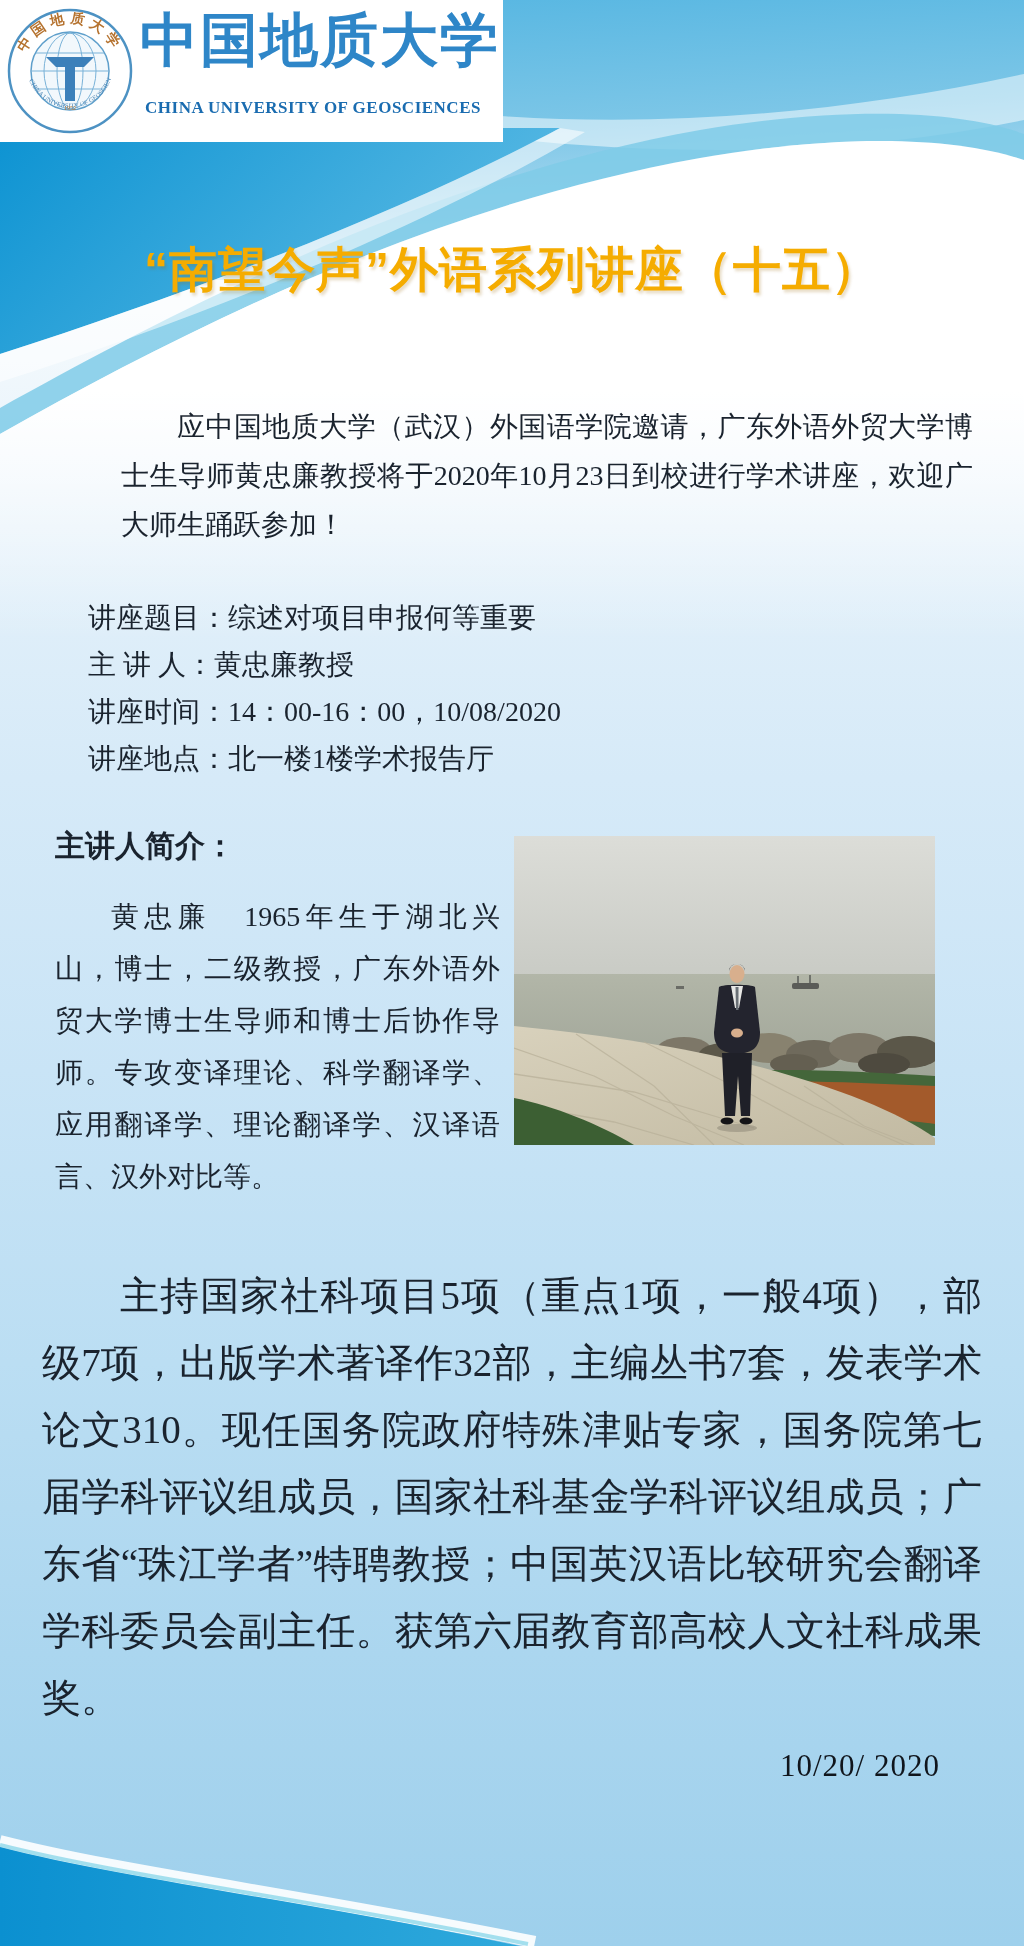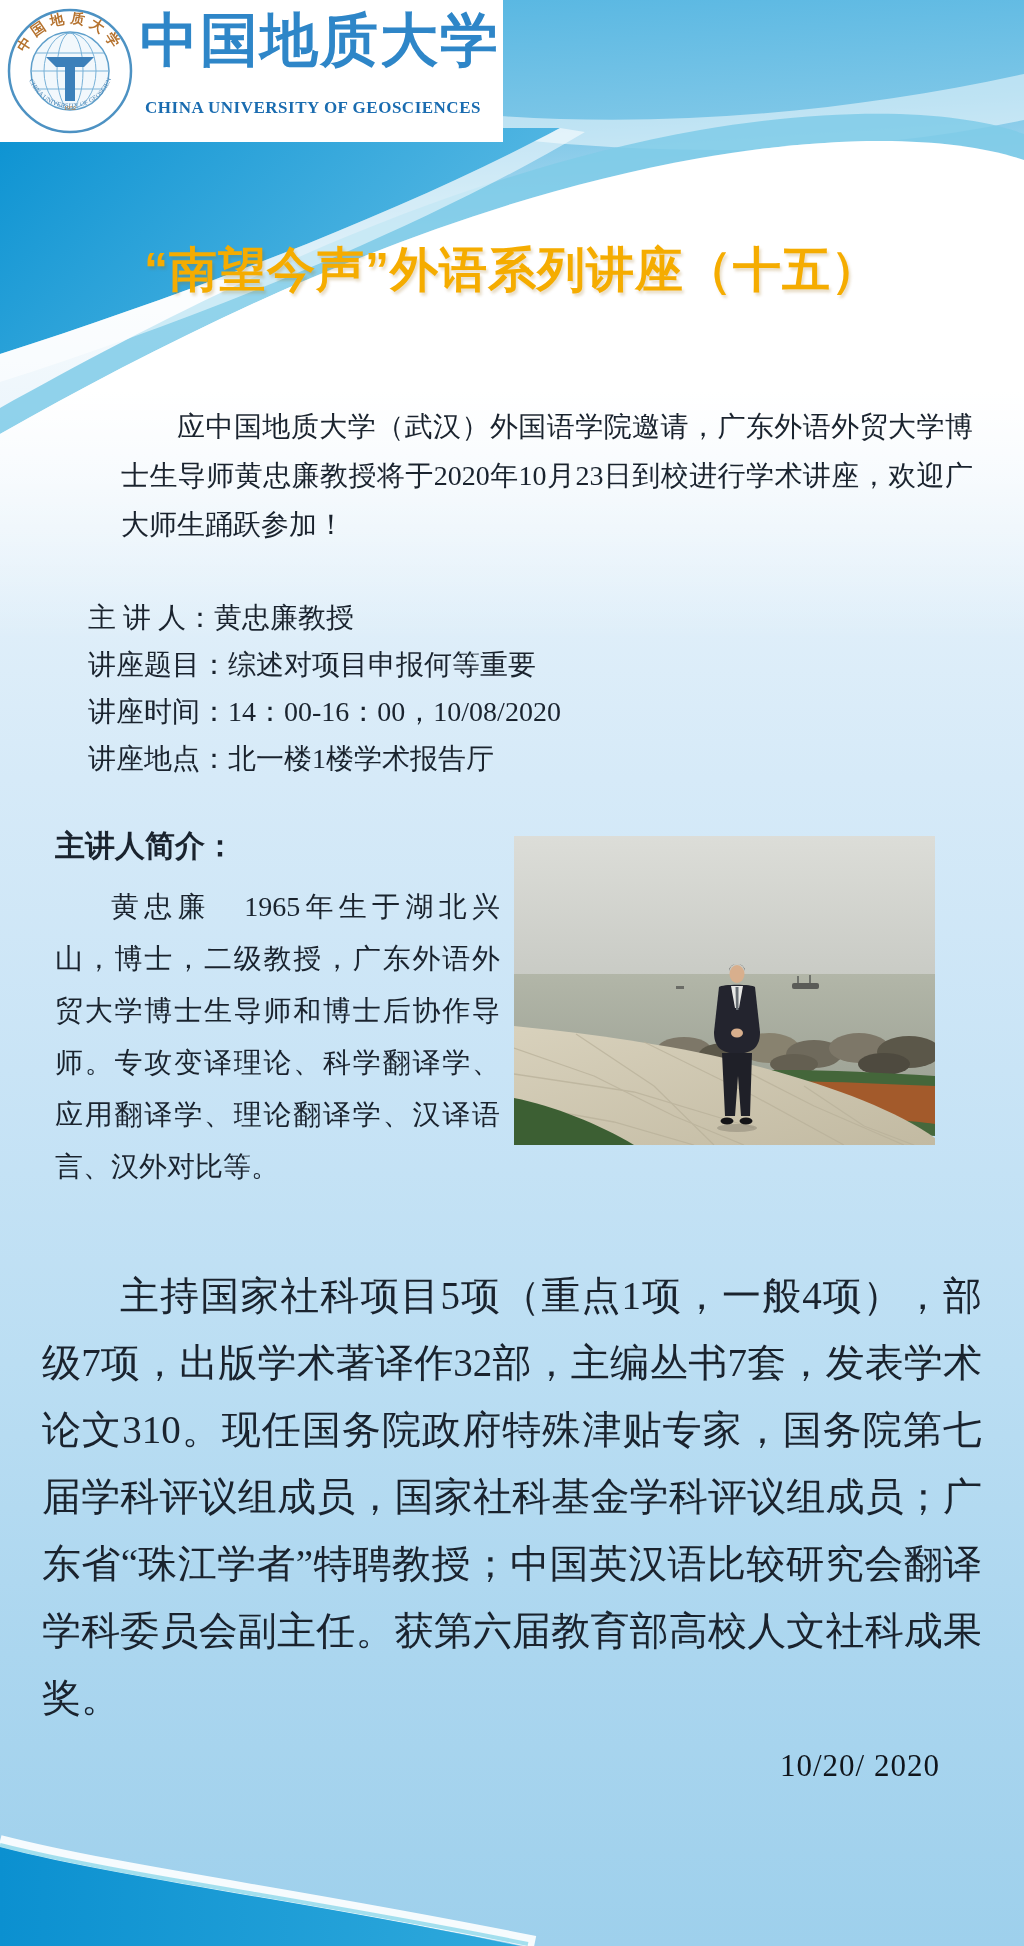--- a/index.html
+++ b/index.html
@@ -38,21 +38,21 @@
   .intro {
     position:absolute; left:88px; top:402px; width:852px;
     font-size:28px; line-height:49px; text-indent:2em; text-align:justify;margin-left:33px;
   }
 
   .details { position:absolute; left:88px; top:594px; font-size:28px; line-height:47px; }
   .detail-row { white-space:nowrap; }
 
   .bio { position:absolute; left:55px; top:826px; width:880px; }
   .bio-photo { float:right; width:421px; height:309px; margin:10px 0 0 14px; }
-  .bio-heading { font-size:30px; font-weight:bold; margin-bottom:14px; }
+  .bio-heading { font-size:30px; font-weight:bold; margin-bottom:24px; }
   .bio-text { font-size:28px; line-height:52px; text-indent:2em; text-align:justify; }
 
   .achievements {
     position:absolute; left:42px; top:1262px; width:940px;
     font-size:39px; line-height:67px; text-indent:2em; text-align:justify;
   }
 
   .closing { position:absolute; left:568px; top:1654px; font-size:29px; white-space:nowrap; }
   .date {
     position:absolute; left:780px; top:1748px; font-size:31px; font-weight:normal;
@@ -127,22 +127,22 @@
     </svg>
     <div class="name-zh">中国地质大学</div>
     <div class="name-en">CHINA UNIVERSITY OF GEOSCIENCES</div>
   </div>
 
   <div class="title">“南望今声”外语系列讲座（十五）</div>
 
   <p class="intro">应中国地质大学（武汉）外国语学院邀请，广东外语外贸大学博士生导师黄忠廉教授将于2020年10月23日到校进行学术讲座，欢迎广大师生踊跃参加！</p>
 
   <div class="details">
+    <div class="detail-row"><span>讲座题目：</span><span>综述对项目申报何等重要</span></div>
     <div class="detail-row"><span>主 讲 人：</span><span>黄忠廉教授</span></div>
-    <div class="detail-row"><span>讲座题目：</span><span>综述对项目申报何等重要</span></div>
     <div class="detail-row"><span>讲座时间：</span><span>14：00-16：00，10/08/2020</span></div>
     <div class="detail-row"><span>讲座地点：</span><span>北一楼1楼学术报告厅</span></div>
   </div>
 
   <div class="bio">
     <div class="bio-photo">
       <svg viewBox="0 0 421 309" width="421" height="309">
         <defs>
           <linearGradient id="pSky" x1="0" y1="0" x2="0" y2="1">
             <stop offset="0" stop-color="#DCDDD8"></stop>

